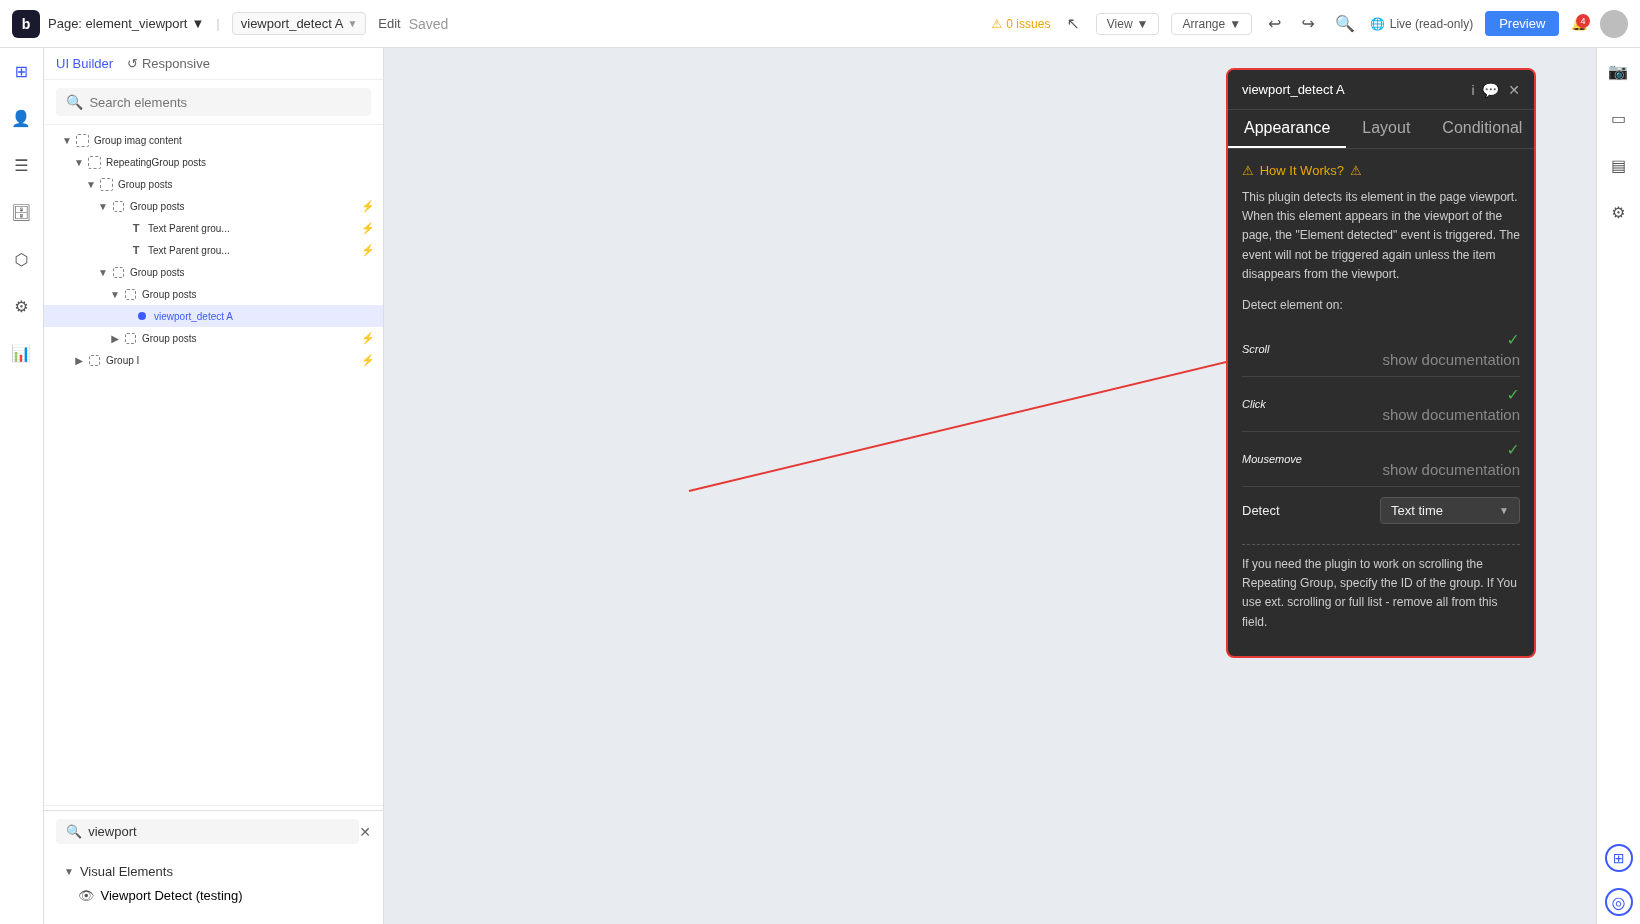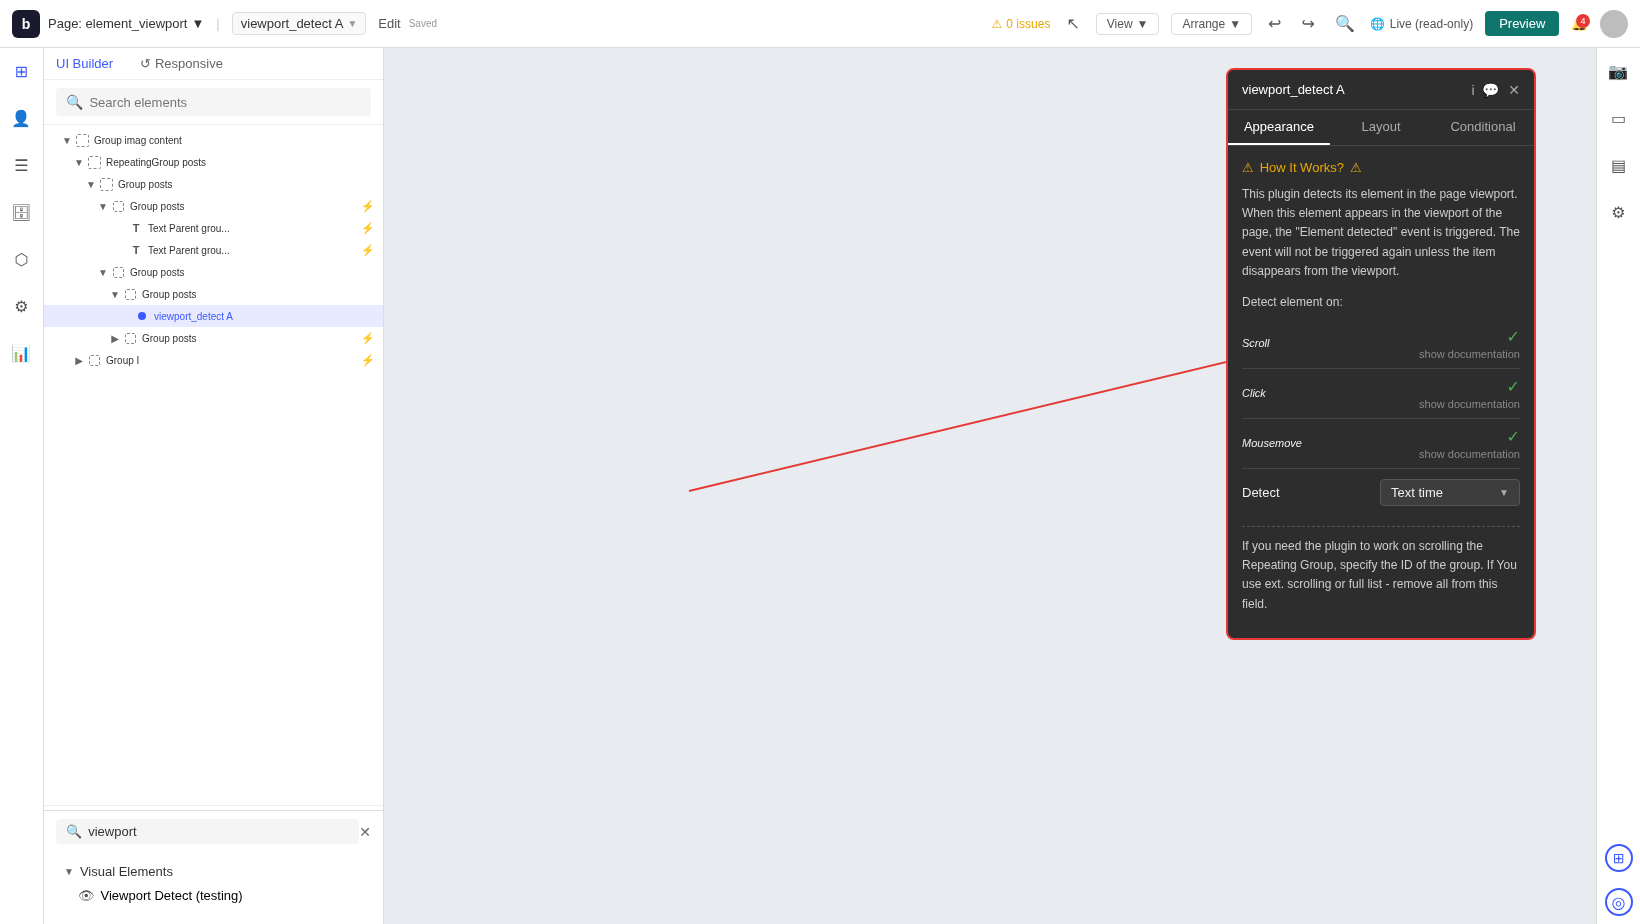--- a/index.html
+++ b/index.html
@@ -9,43 +9,43 @@
     .topbar {
       display: flex; align-items: center; height: 48px; background: #fff;
       border-bottom: 1px solid #ddd; padding: 0 12px; gap: 8px;
     }
     .topbar-logo { width: 28px; height: 28px; background: #1a1a2e; border-radius: 6px; display: flex; align-items: center; justify-content: center; color: #fff; font-weight: bold; font-size: 14px; flex-shrink: 0; }
     .topbar-page { display: flex; gap: 4px; color: #333; font-size: 13px; }
     .topbar-separator { color: #ccc; margin: 0 4px; }
     .topbar-viewport { display: flex; align-items: center; gap: 4px; color: #333; font-size: 13px; border: 1px solid #ddd; border-radius: 4px; padding: 3px 8px; background: #f9f9f9; }
     .topbar-viewport .arrow { color: #999; font-size: 10px; }
     .topbar-edit { color: #555; font-size: 13px; margin-left: 4px; }
-    .topbar-saved { color: #999; font-size: 10px; }
+    .topbar-saved { color: #999; font-size: 14px; }
     .topbar-middle { flex: 1; }
     .topbar-right { display: flex; align-items: center; gap: 12px; }
     .issues-btn { display: flex; align-items: center; gap: 4px; color: #e8a800; font-size: 12px; }
     .topbar-btn { background: none; border: 1px solid #ddd; border-radius: 4px; padding: 3px 10px; font-size: 12px; color: #555; cursor: pointer; display: flex; align-items: center; gap: 4px; }
     .topbar-icon-btn { background: none; border: none; cursor: pointer; color: #555; font-size: 16px; padding: 4px; }
     .live-btn { display: flex; align-items: center; gap: 4px; font-size: 12px; color: #555; }
-    .preview-btn { background: #0f766e; color: #fff; border: none; border-radius: 4px; padding: 5px 14px; font-size: 13px; cursor: pointer; }
+    .preview-btn { background: #3b82f6; color: #fff; border: none; border-radius: 4px; padding: 5px 14px; font-size: 13px; cursor: pointer; }
     .notif-btn { position: relative; background: none; border: none; cursor: pointer; }
     .notif-badge { position: absolute; top: -2px; right: -2px; background: #e53935; color: #fff; border-radius: 50%; width: 14px; height: 14px; font-size: 9px; display: flex; align-items: center; justify-content: center; }
     .avatar { width: 28px; height: 28px; border-radius: 50%; background: #bdbdbd; }
 
     
     .left-icons { width: 44px; background: #fff; border-right: 1px solid #ddd; display: flex; flex-direction: column; align-items: center; padding: 8px 0; gap: 16px; height: calc(924px - 48px); }
     .left-icon { color: #555; font-size: 16px; cursor: pointer; padding: 6px; border-radius: 4px; }
     .left-icon.active { color: #3d5afe; }
 
     
     .main-layout { display: flex; height: calc(924px - 48px); }
 
     
     .element-panel { width: 340px; background: #fff; border-right: 1px solid #ddd; display: flex; flex-direction: column; flex-shrink: 0; }
-    .panel-tabs { display: flex; align-items: center; padding: 8px 12px; gap: 27px; border-bottom: 1px solid #eee; }
+    .panel-tabs { display: flex; align-items: center; padding: 8px 12px; gap: 14px; border-bottom: 1px solid #eee; }
     .panel-tab { font-size: 13px; color: #3d5afe; font-weight: 500; cursor: pointer; }
     .panel-tab.secondary { color: #666; display: flex; align-items: center; gap: 4px; }
     .panel-search { padding: 8px 12px; border-bottom: 1px solid #eee; }
     .panel-search input { width: 100%; border: none; outline: none; font-size: 13px; color: #333; background: transparent; }
     .panel-search-wrap { display: flex; align-items: center; gap: 6px; background: #f5f5f5; border-radius: 4px; padding: 6px 10px; }
     .panel-search-wrap .search-icon { color: #999; font-size: 14px; }
 
     
     .tree { flex: 1; overflow-y: auto; padding: 4px 0; }
     .tree-item { display: flex; align-items: center; padding: 3px 8px; cursor: pointer; white-space: nowrap; overflow: hidden; }
@@ -86,33 +86,33 @@
     .arrow-line { position: absolute; top: 0; left: 0; width: 100%; height: 100%; pointer-events: none; }
 
     
     .right-panel-container { position: absolute; right: 60px; top: 20px; width: 310px; }
     .right-panel { background: #2d2d2d; border-radius: 8px; border: 2.5px solid #e53935; color: #eee; overflow: hidden; }
     .panel-header { display: flex; align-items: center; justify-content: space-between; padding: 10px 14px; background: #2d2d2d; border-bottom: 1px solid #444; }
     .panel-title { font-size: 13px; font-weight: 500; color: #fff; }
     .panel-header-icons { display: flex; align-items: center; gap: 8px; }
     .panel-header-icon { color: #aaa; cursor: pointer; font-size: 14px; }
     .panel-tabs-row { display: flex; border-bottom: 1px solid #444; }
-    .panel-tab-item { flex: 1; text-align: center; padding: 9px 0; font-size: 13px; color: #aaa; cursor: pointer; }
+    .panel-tab-item { flex: 1; text-align: center; padding: 9px 16px; font-size: 16px; color: #aaa; cursor: pointer; }
     .panel-tab-item.active { color: #fff; border-bottom: 2px solid #fff; }
     .panel-body { padding: 14px; }
     .how-it-works { display: flex; align-items: center; gap: 6px; margin-bottom: 10px; }
     .warning-icon { color: #f5a623; font-size: 14px; }
     .how-it-works span { font-size: 13px; color: #e8a800; font-weight: 500; }
     .plugin-desc { font-size: 12px; color: #ccc; line-height: 1.6; margin-bottom: 14px; }
     .detect-label { font-size: 12px; color: #ccc; margin-bottom: 10px; }
     .detect-row { display: flex; align-items: center; justify-content: space-between; padding: 8px 0; border-bottom: 1px solid #444; }
     .detect-row-label { font-size: 11px; color: #eee; font-style: italic; }
     .detect-row-right { display: flex; flex-direction: column; align-items: flex-end; gap: 2px; }
     .checkmark { color: #4caf50; font-size: 16px; }
-    .show-doc { font-size: 11px; color: #888; cursor: pointer; }
+    .show-doc { font-size: 15px; color: #888; cursor: pointer; }
     .detect-select-row { display: flex; align-items: center; justify-content: space-between; padding: 10px 0; }
     .detect-select-label { font-size: 13px; color: #eee; }
     .detect-select { background: #3d3d3d; color: #eee; border: 1px solid #555; border-radius: 4px; padding: 5px 10px; font-size: 13px; display: flex; align-items: center; gap: 6px; min-width: 140px; justify-content: space-between; cursor: pointer; }
     .detect-select .arrow { color: #aaa; font-size: 10px; }
     .panel-divider { border: none; border-top: 1px dashed #555; margin: 10px 0; }
     .repeating-desc { font-size: 12px; color: #ccc; line-height: 1.6; margin-bottom: 10px; }
     .repeating-id-row { display: flex; align-items: center; justify-content: space-between; }
     .repeating-id-label { font-size: 13px; color: #eee; }
     .repeating-id-value { font-size: 13px; color: #888; background: #3a3a3a; border: 1px solid #555; border-radius: 4px; padding: 4px 8px; min-width: 60px; text-align: right; }
 

